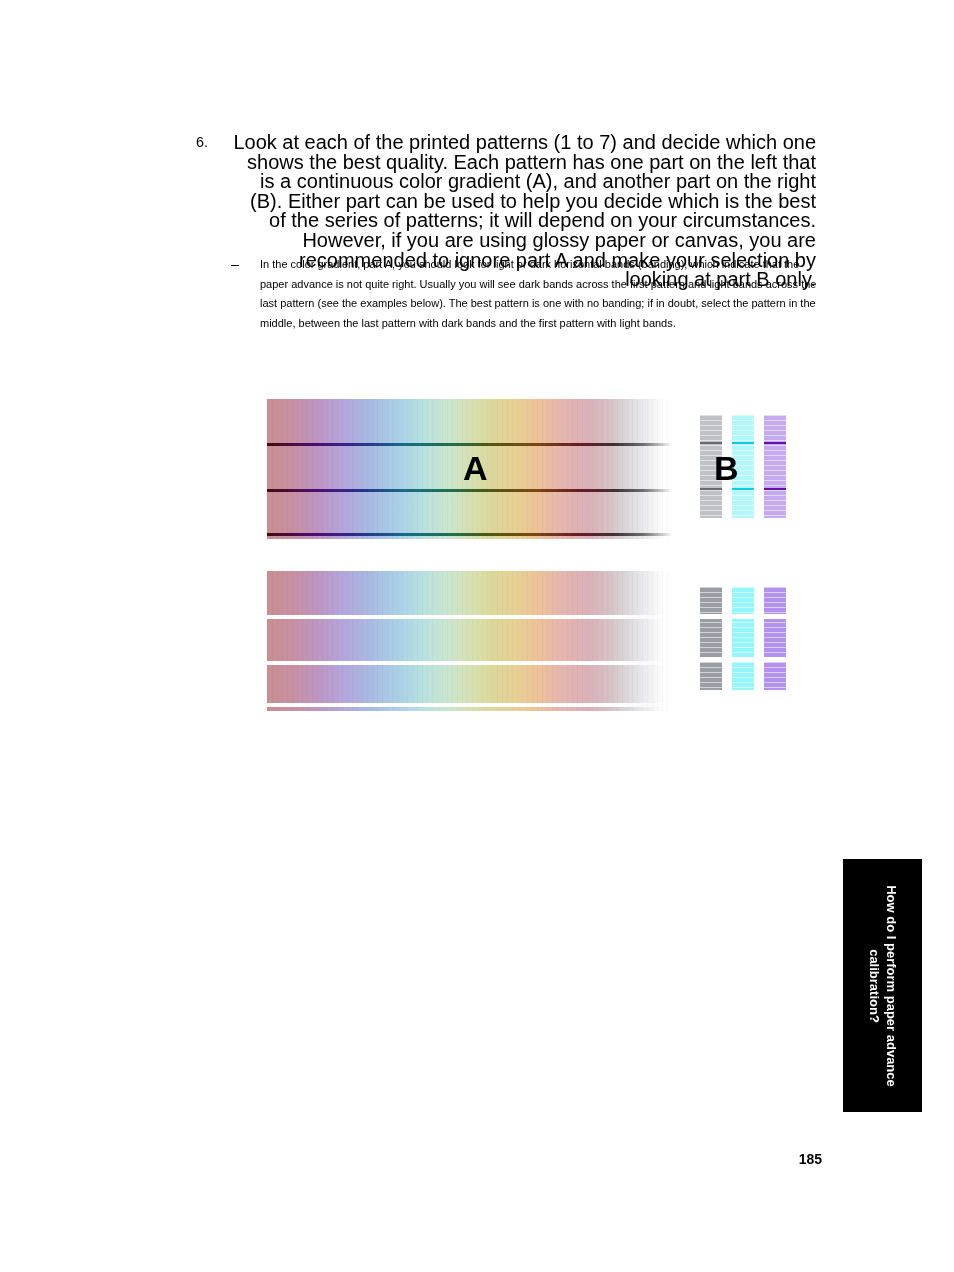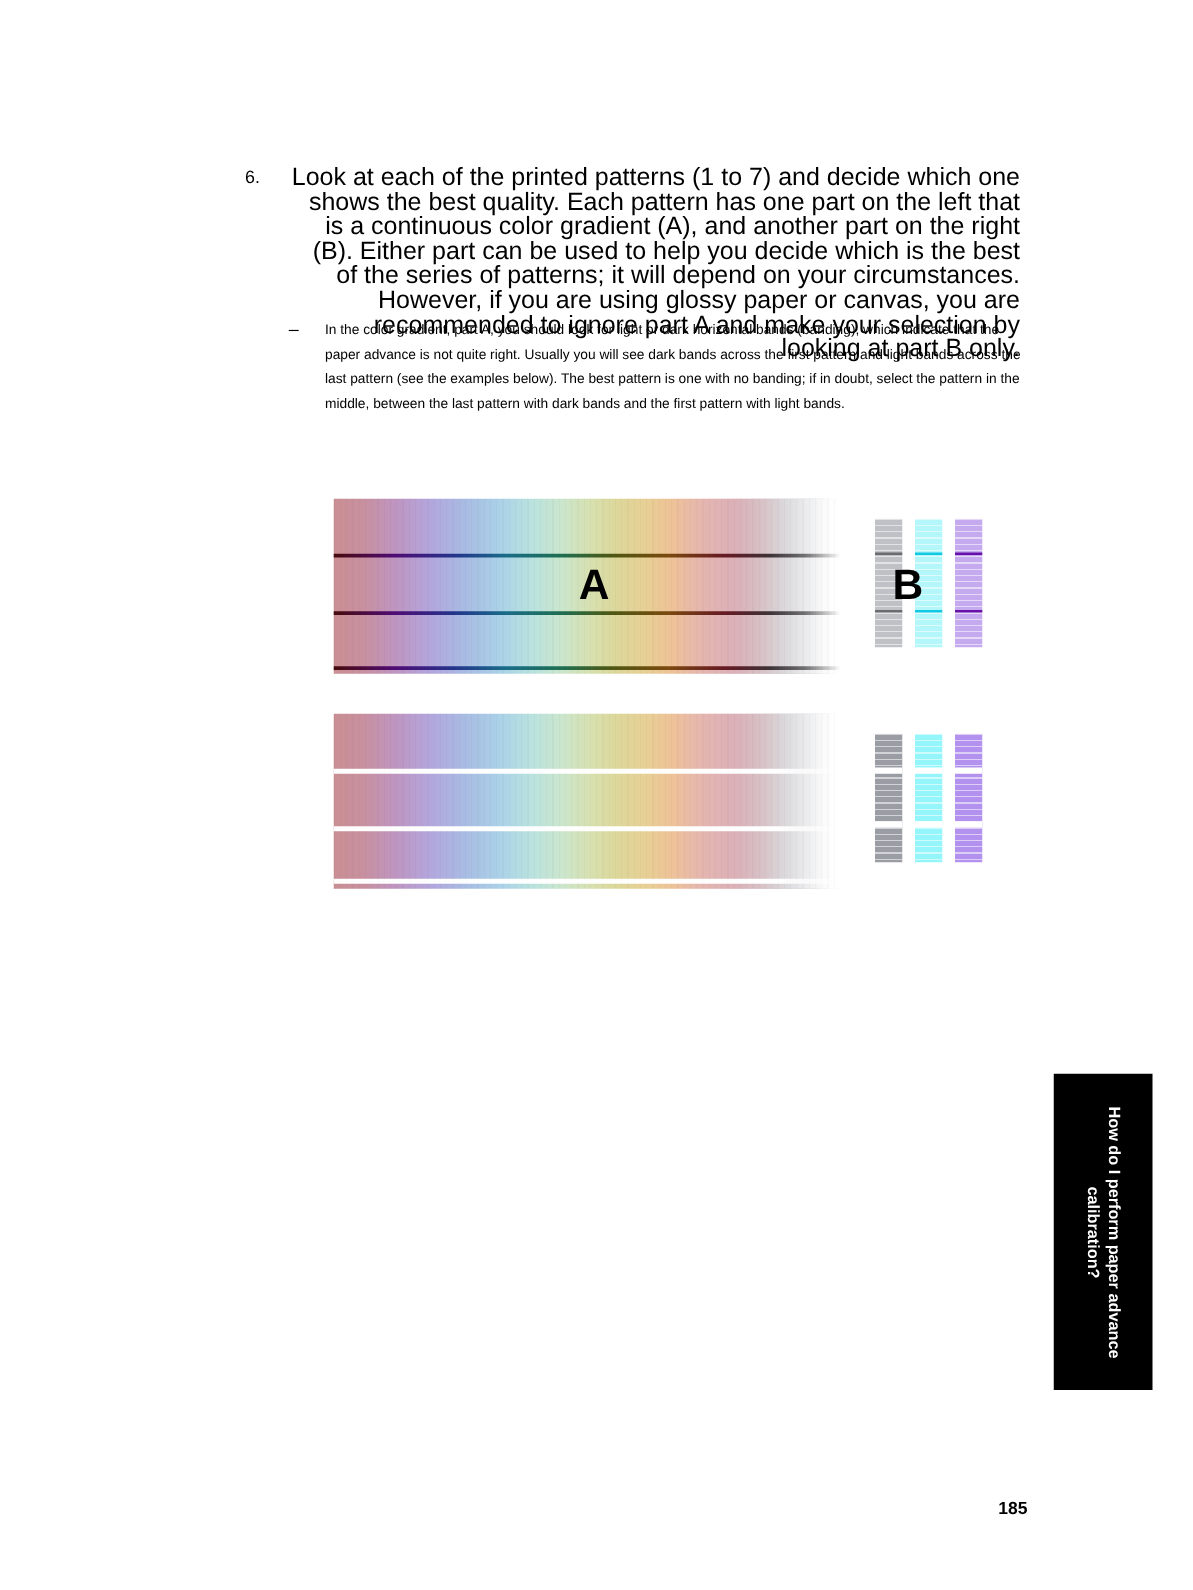--- a/index.html
+++ b/index.html
@@ -246,21 +246,20 @@
 
   
   #page-number {
     position: absolute;
     left: 0;
     top: 1151px;
     width: 822px;
     text-align: right;
     font-size: 14px;
     font-weight: bold;
-    margin-top: 47px;
   }
 </style>
 </head>
 <body>
 
 <div class="step-block">
   <div class="step-row">
     <div class="step-number">6.</div>
     <div class="step-text">Look at each of the printed patterns (1 to 7) and decide which one shows the best quality. Each pattern has one part on the left that is a continuous color gradient (A), and another part on the right (B). Either part can be used to help you decide which is the best of the series of patterns; it will depend on your circumstances. However, if you are using glossy paper or canvas, you are recommended to ignore part A and make your selection by looking at part B only.</div>
   </div>

